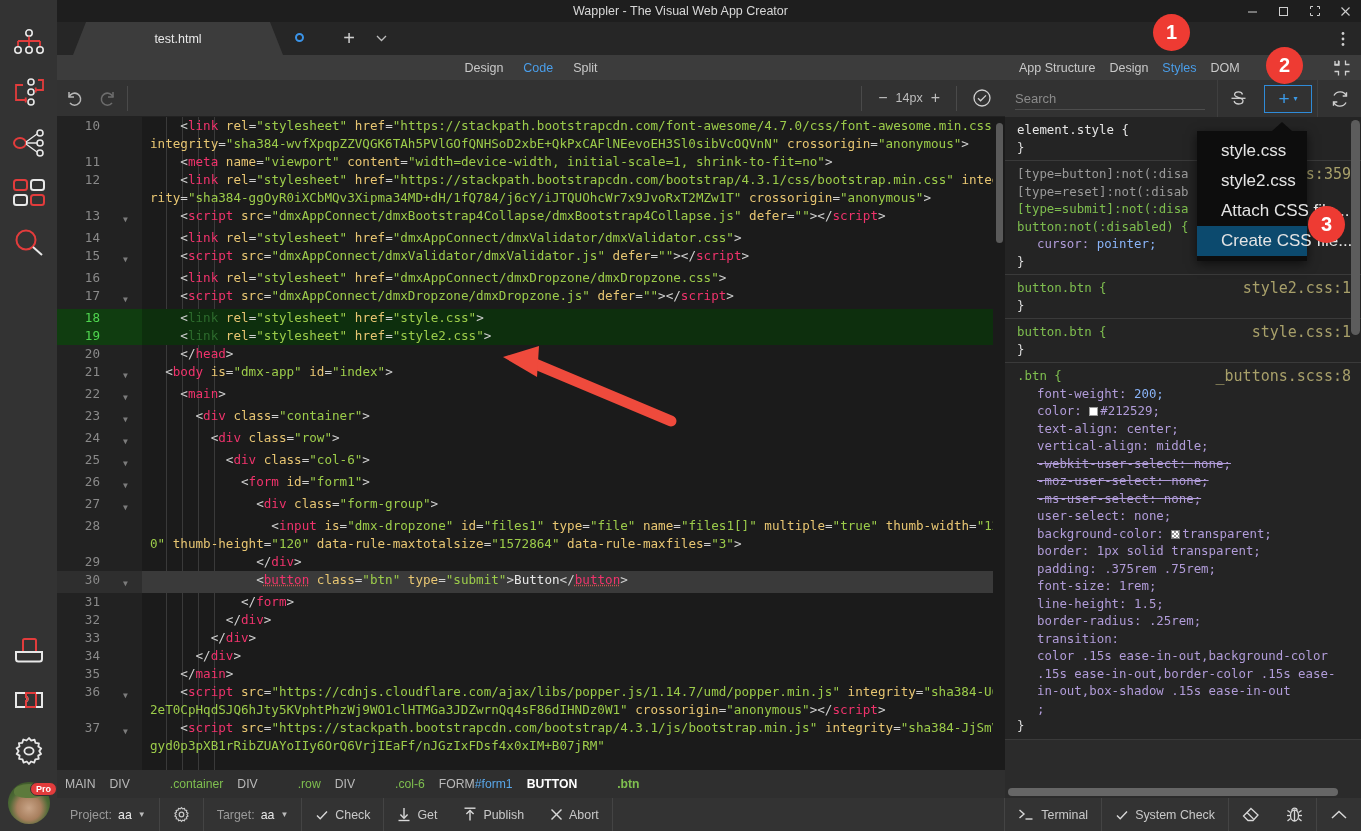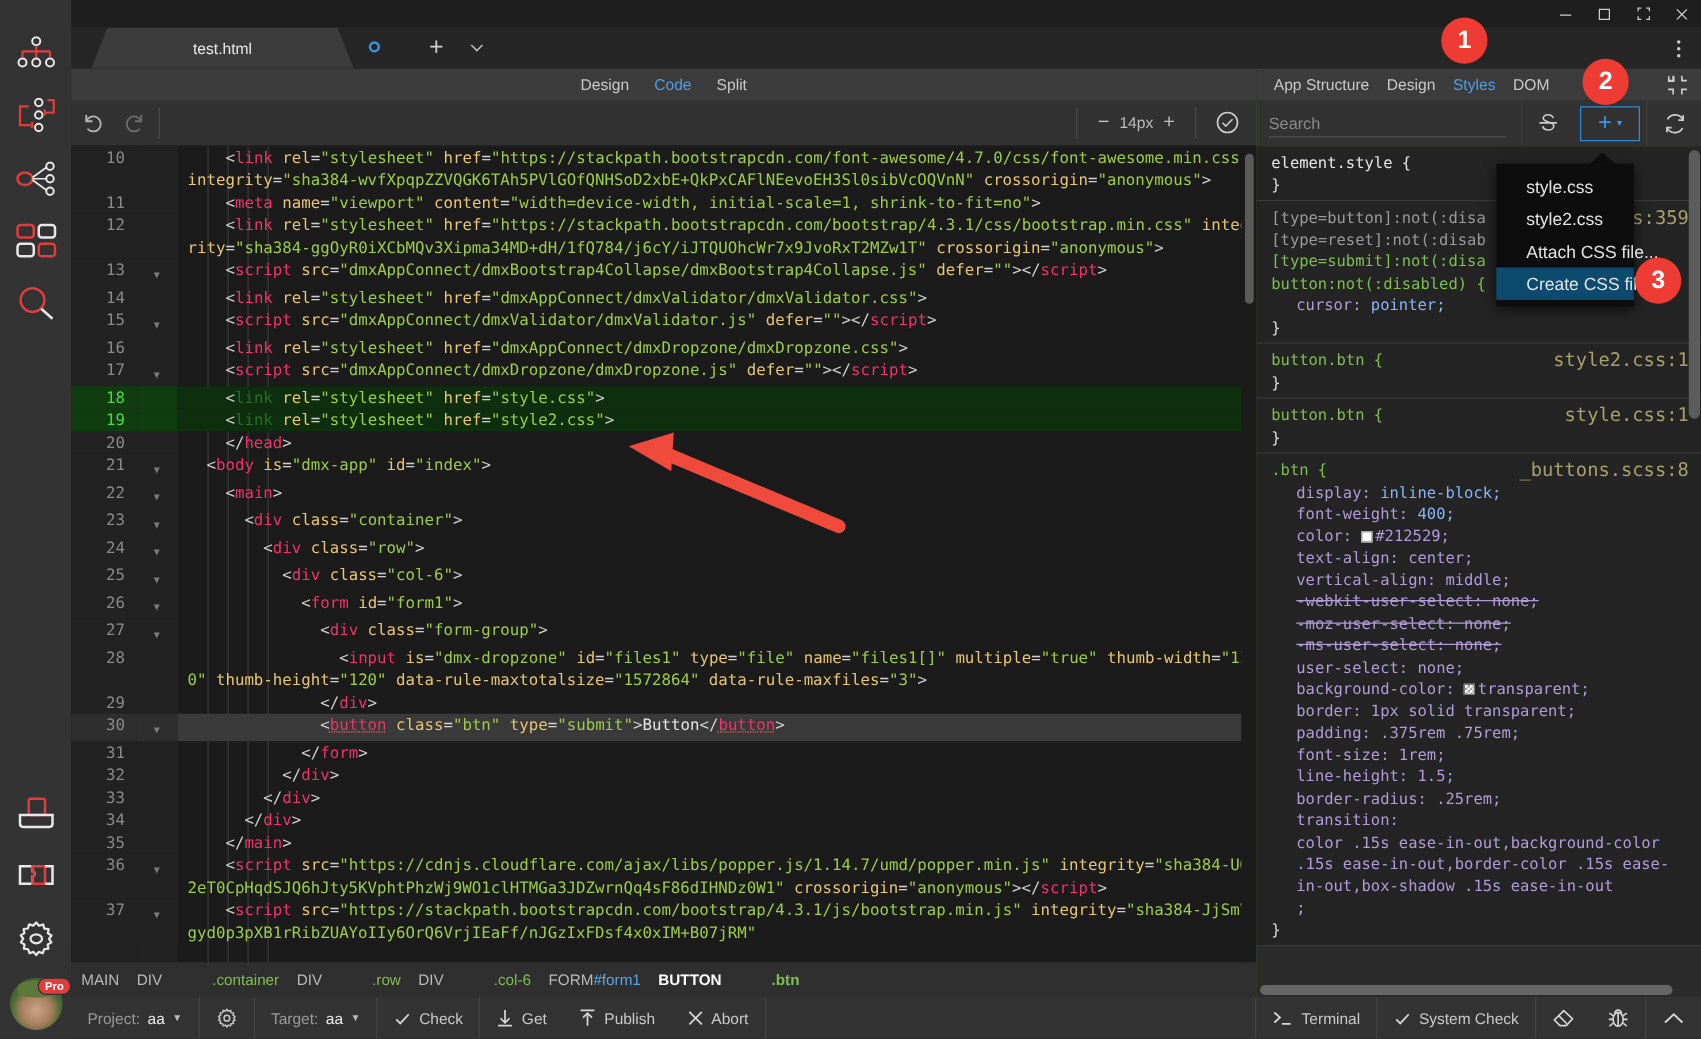--- a/index.html
+++ b/index.html
@@ -294,22 +294,22 @@
     background: #0d0d0d; z-index: 50;
     box-shadow: 0 3px 10px rgba(0,0,0,.6);
     padding: 5px 0;
   }
   .dropdown::before {
     content: ""; position: absolute; left: 75px; top: -9px;
     border-left: 10px solid transparent; border-right: 10px solid transparent;
     border-bottom: 9px solid #0d0d0d;
   }
   .dd-item {
-    padding: 5px 24px; font-size: 14px; color: #e4e4e4;
-    font-family: "Liberation Sans", sans-serif; white-space: nowrap;
+    padding: 5px 24px; font-size: 17px; color: #e4e4e4;
+    font-family: "Liberation Sans", sans-serif; white-space: nowrap; text-align: right;
   }
   .dd-item.hover { background: #0c4a6e; }
 
   
   .callout {
     position: absolute; border-radius: 50%; background: #ee3b33; color: #fff;
     display: flex; align-items: center; justify-content: center;
     font-weight: bold; z-index: 60; font-family: "Liberation Sans", sans-serif;
   }
   #cal1 { left: 1153px; top: 14px; width: 37px; height: 37px; font-size: 20px; }
@@ -318,20 +318,21 @@
 
   
   .arrow-svg { position: absolute; left: 495px; top: 345px; z-index: 40; }
 </style>
 </head>
 <body>
 
 <div class="app">
 
   <div class="titlebar">
+    <div class="titlebar-title">Wappler - The Visual Web App Creator</div>
     <div class="winbtns">
       <div class="winbtn">
         <svg width="11" height="11" viewBox="0 0 11 11">
             <line x1="1" y1="6" x2="10" y2="6" stroke="#cfcfcf" stroke-width="1"></line>
           </svg>
       </div>
       <div class="winbtn">
         <svg width="11" height="11" viewBox="0 0 11 11">
             <rect x="1.5" y="1.5" width="8" height="8" fill="none" stroke="#cfcfcf" stroke-width="1"></rect>
           </svg>
@@ -704,22 +705,21 @@
           <div class="brace">}</div>
         </div>
         <div class="rule">
           <span class="origin">style.css:1</span>
           <div class="sel-green">button.btn {</div>
           <div class="brace">}</div>
         </div>
         <div class="rule">
           <span class="origin">_buttons.scss:8</span>
           <div class="sel-green">.btn {</div>
-          <div class="prop"><span class="pname">display: </span><span class="pval">inline-block;</span></div>
-          <div class="prop"><span class="pname">font-weight: </span><span class="pval">400;</span></div>
+          <div class="prop"><span class="pname">font-weight: </span><span class="pval">200;</span></div>
           <div class="prop"><span class="pname">color: </span><span class="swatch-box"></span><span class="pval2">#212529;</span></div>
           <div class="prop"><span class="pname">text-align: </span><span class="pval2">center;</span></div>
           <div class="prop"><span class="pname">vertical-align: </span><span class="pval2">middle;</span></div>
           <div class="prop struck"><span class="pname">-webkit-user-select: </span><span class="pval2">none;</span></div>
           <div class="prop struck"><span class="pname">-moz-user-select: </span><span class="pval2">none;</span></div>
           <div class="prop struck"><span class="pname">-ms-user-select: </span><span class="pval2">none;</span></div>
           <div class="prop"><span class="pname">user-select: </span><span class="pval2">none;</span></div>
           <div class="prop"><span class="pname">background-color: </span><span class="swatch-transparent"></span><span class="pval2">transparent;</span></div>
           <div class="prop"><span class="pname">border: </span><span class="pval2">1px solid transparent;</span></div>
           <div class="prop"><span class="pname">padding: </span><span class="pval2">.375rem .75rem;</span></div>

